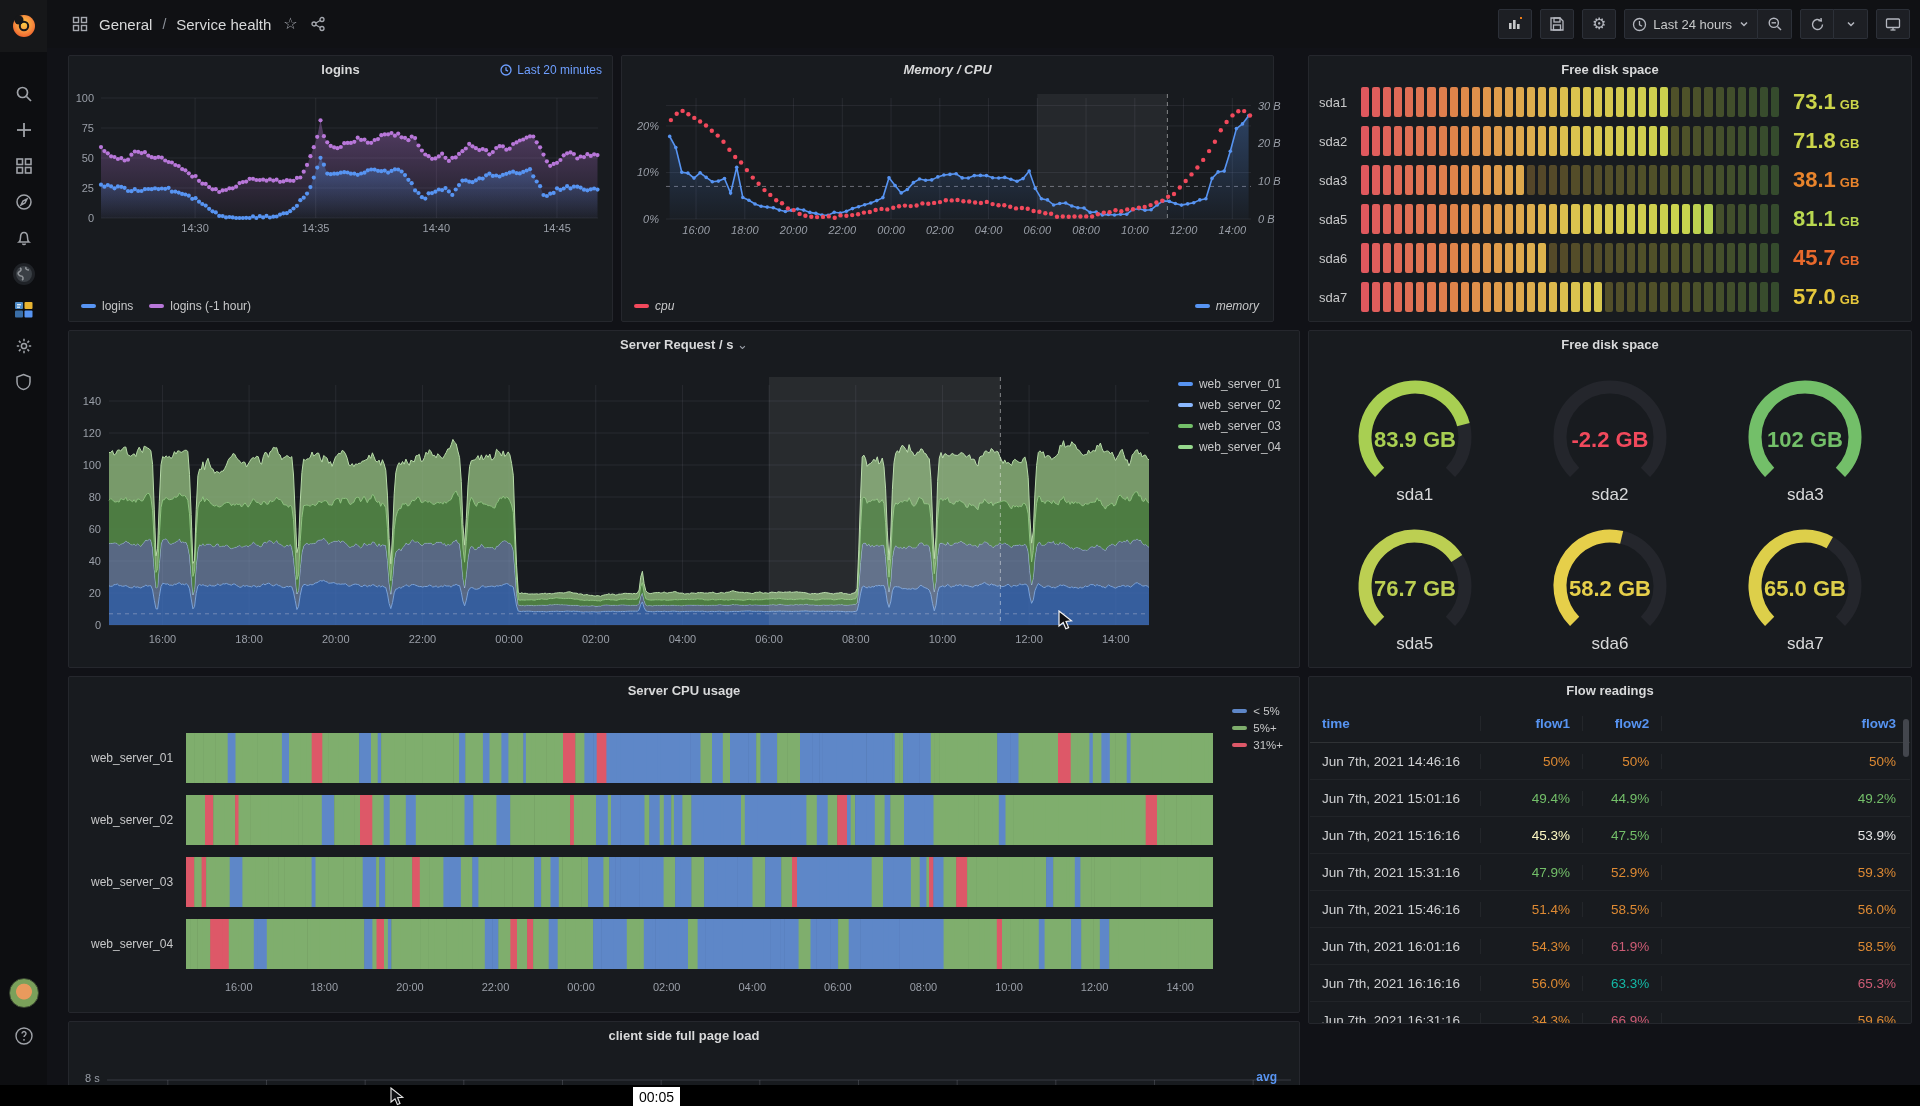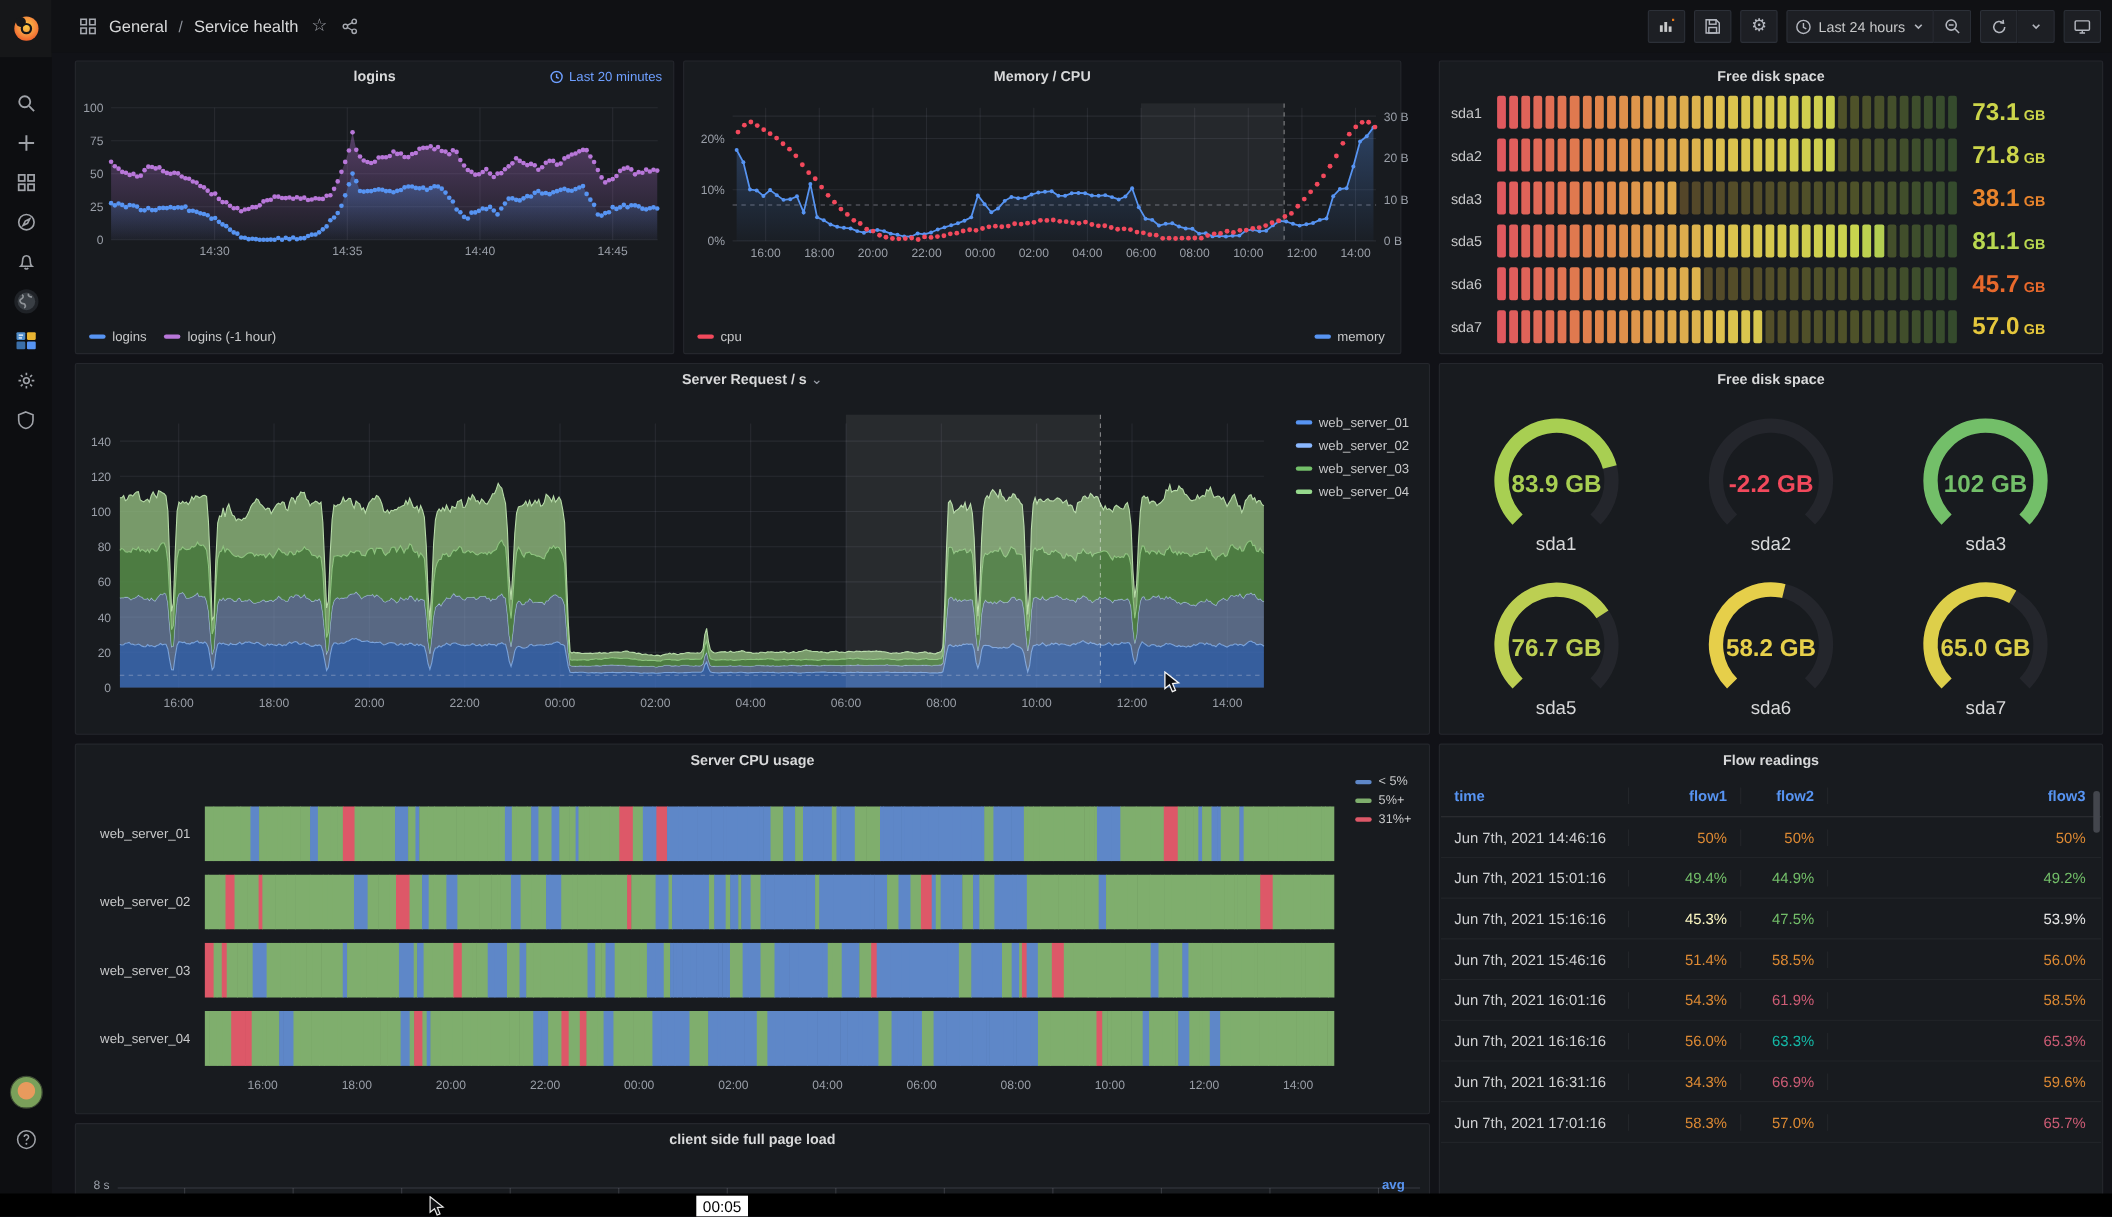--- a/index.html
+++ b/index.html
@@ -28,26 +28,26 @@
   .sb-items{display:flex;flex-direction:column;margin-top:24px;}
   .sb-item{width:47px;height:36px;display:flex;align-items:center;justify-content:center;color:#9fa2a8;}
   .sb-bottom{margin-top:auto;display:flex;flex-direction:column;gap:16px;align-items:center;}
   .avatar{width:28px;height:28px;border-radius:50%;
           background:radial-gradient(circle at 50% 45%,#e89a5d 0 36%,#7aa05a 40% 100%);border:1px solid #3c4a33;}
   
   .panel{position:absolute;background:#181b1f;border:1px solid #25272d;border-radius:2px;box-sizing:border-box;}
   .p-title{position:absolute;top:6px;left:0;right:0;text-align:center;font-size:13px;font-weight:600;color:#d8d9da;}
   .p-title .caret{color:#9a9fa8;font-weight:400;}
   #p-logins {left:68px; top:55px; width:545px;height:267px;}
-  #p-memcpu {left:621px;top:55px; width:653px;height:267px;}
+  #p-memcpu {left:621px;top:55px; width:653px;height:267px;font-style:italic;}
   #p-disk   {left:1308px;top:55px;width:604px;height:267px;}
   #p-req    {left:68px; top:330px;width:1232px;height:338px;}
   #p-gauges {left:1308px;top:330px;width:604px;height:338px;}
   #p-cpu    {left:68px; top:676px;width:1232px;height:337px;}
-  #p-table  {left:1308px;top:676px;width:604px;height:430px;overflow:hidden;}
+  #p-table  {left:1308px;top:676px;width:604px;height:348px;overflow:hidden;}
   #p-load   {left:68px; top:1021px;width:1232px;height:85px;overflow:hidden;}
   .time-override{position:absolute;top:7px;right:10px;font-size:12px;color:#6e9fff;display:flex;gap:5px;align-items:center;}
   .legend-row{position:absolute;left:12px;bottom:8px;display:flex;gap:16px;align-items:center;}
   .legend-item{display:flex;gap:6px;align-items:center;font-size:12px;color:#c7c8c9;}
   .swatch{width:15px;height:4px;border-radius:2px;background:#888;}
   .legend-col{position:absolute;display:flex;flex-direction:column;gap:7px;}
   
   .disk-rows{position:absolute;left:10px;right:10px;top:30px;bottom:8px;display:flex;flex-direction:column;justify-content:space-between;}
   .disk-row{display:flex;align-items:center;height:32px;}
   .disk-label{width:42px;font-size:13px;color:#c7c8c9;text-align:left;flex:none;}
@@ -1889,20 +1889,26 @@
           <div class="c-f2" style="color: rgb(115, 191, 105);">44.9%</div>
           <div class="c-f3" style="color: rgb(115, 191, 105);">49.2%</div>
         </div>
         <div class="tbl-row">
           <div class="c-time">Jun 7th, 2021 15:16:16</div>
           <div class="c-f1" style="color: #fef9c3;">45.3%</div>
           <div class="c-f2" style="color: rgb(115, 191, 105);">47.5%</div>
           <div class="c-f3" style="color: #e5e5e5;">53.9%</div>
         </div>
         <div class="tbl-row">
+          <div class="c-time">Jun 7th, 2021 15:31:16</div>
+          <div class="c-f1" style="color: rgb(115, 191, 105);">47.9%</div>
+          <div class="c-f2" style="color: rgb(222, 138, 51);">52.9%</div>
+          <div class="c-f3" style="color: rgb(222, 138, 51);">59.3%</div>
+        </div>
+        <div class="tbl-row">
           <div class="c-time">Jun 7th, 2021 15:46:16</div>
           <div class="c-f1" style="color: rgb(222, 138, 51);">51.4%</div>
           <div class="c-f2" style="color: rgb(222, 138, 51);">58.5%</div>
           <div class="c-f3" style="color: rgb(222, 138, 51);">56.0%</div>
         </div>
         <div class="tbl-row">
           <div class="c-time">Jun 7th, 2021 16:01:16</div>
           <div class="c-f1" style="color: rgb(222, 138, 51);">54.3%</div>
           <div class="c-f2" style="color: rgb(205, 92, 117);">61.9%</div>
           <div class="c-f3" style="color: rgb(222, 138, 51);">58.5%</div>

